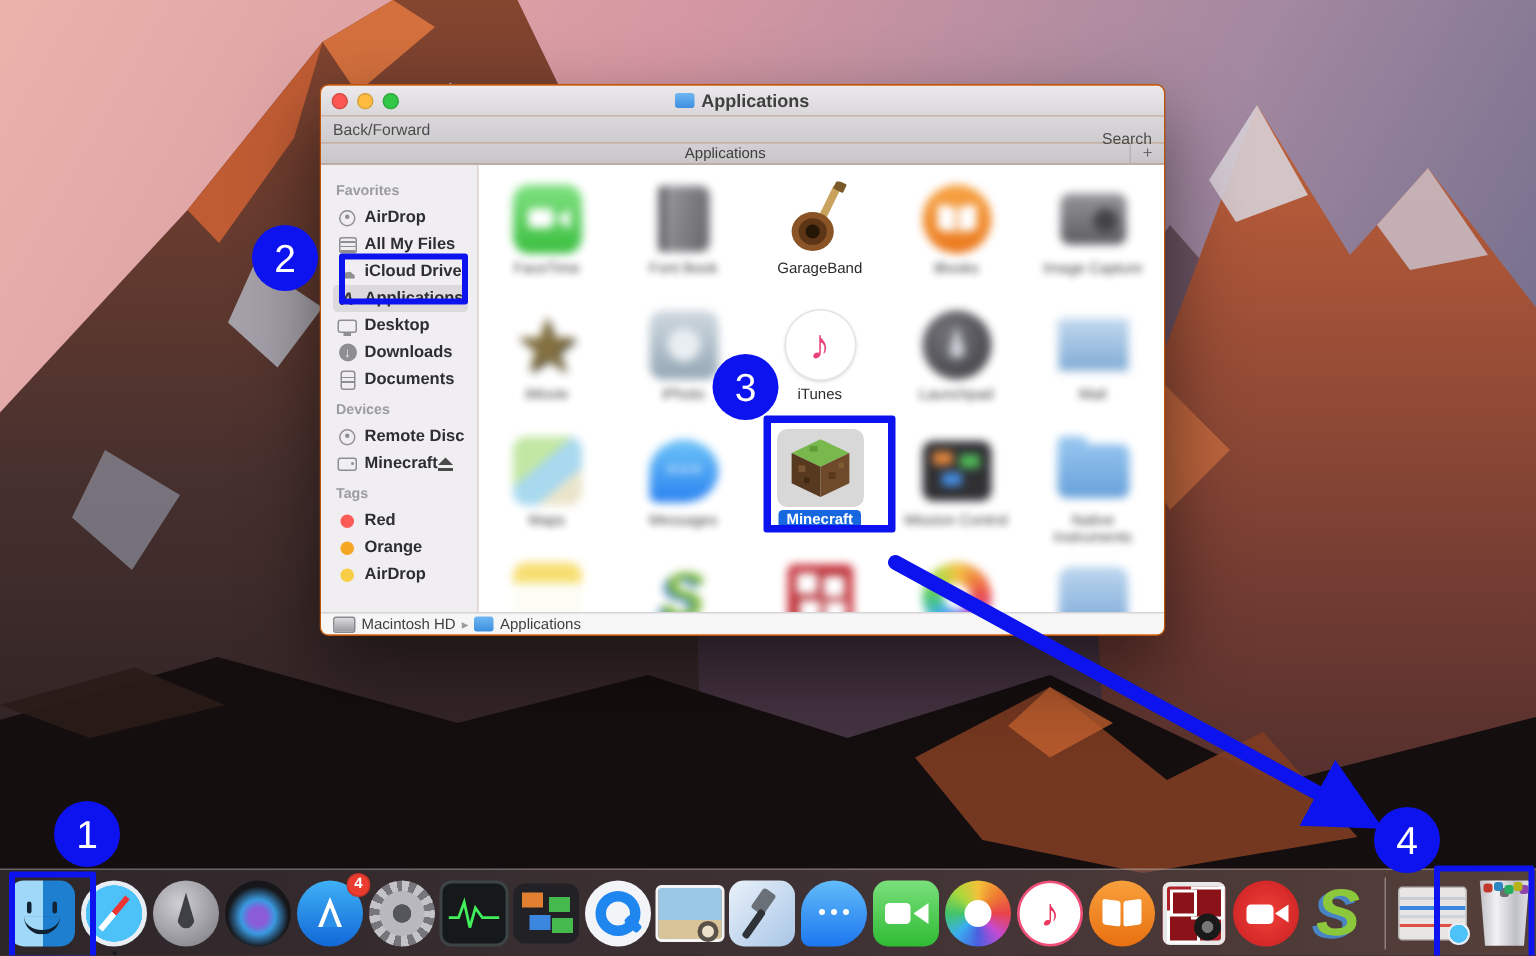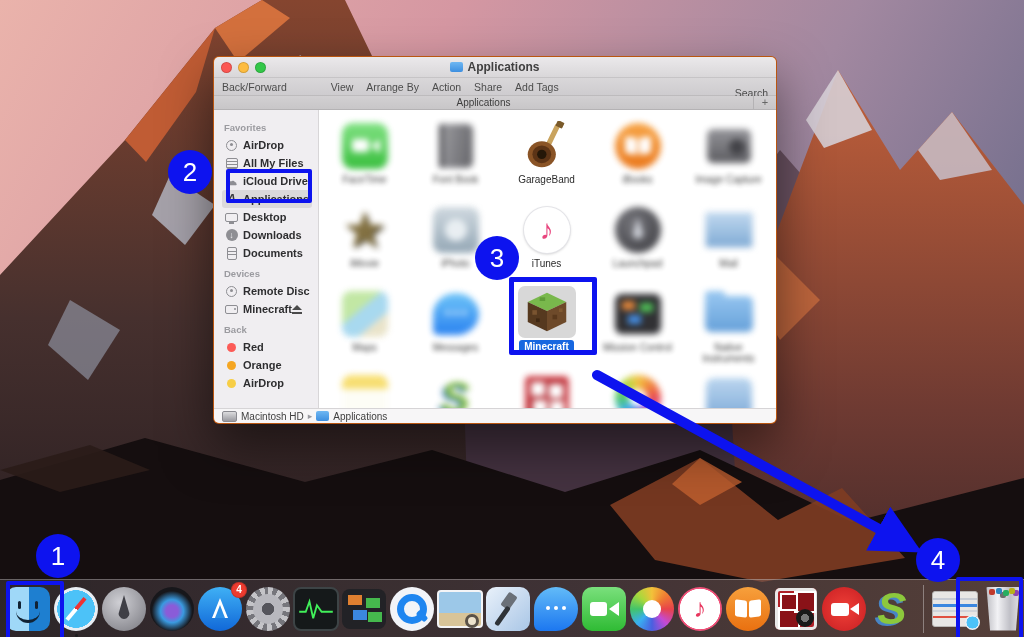--- a/index.html
+++ b/index.html
@@ -263,27 +263,20 @@
       <div class="lights">
         <span class="light lr"></span>
         <span class="light ly"></span>
         <span class="light lg"></span>
       </div>
       <div class="wtitle"><span class="tficon"></span><span>Applications</span></div>
     </div>
 
     <div class="toolbar">
       <span class="tb-back">Back/Forward</span>
-      <span class="tb-mid">
-        <span>View</span>
-        <span>Arrange By</span>
-        <span>Action</span>
-        <span>Share</span>
-        <span>Add Tags</span>
-      </span>
       <span class="tb-search">Search</span>
     </div>
 
     <div class="tabbar">
       <span class="tabname">Applications</span>
       <span class="tabadd">+</span>
     </div>
 
     <div class="fbody">
 
@@ -338,21 +331,21 @@
             <span>Remote Disc</span>
           </div>
         <div class="sitem">
             <span class="si">
               <span class="si-drive"></span>
             </span>
             <span>Minecraft</span>
             <span class="eject"></span>
           </div>
 
-        <div class="shead">Back</div>
+        <div class="shead">Tags</div>
         <div class="sitem">
             <span class="si">
               <span class="tagdot t-red"></span>
             </span>
             <span>Red</span>
           </div>
         <div class="sitem">
             <span class="si">
               <span class="tagdot t-orange"></span>
             </span>

